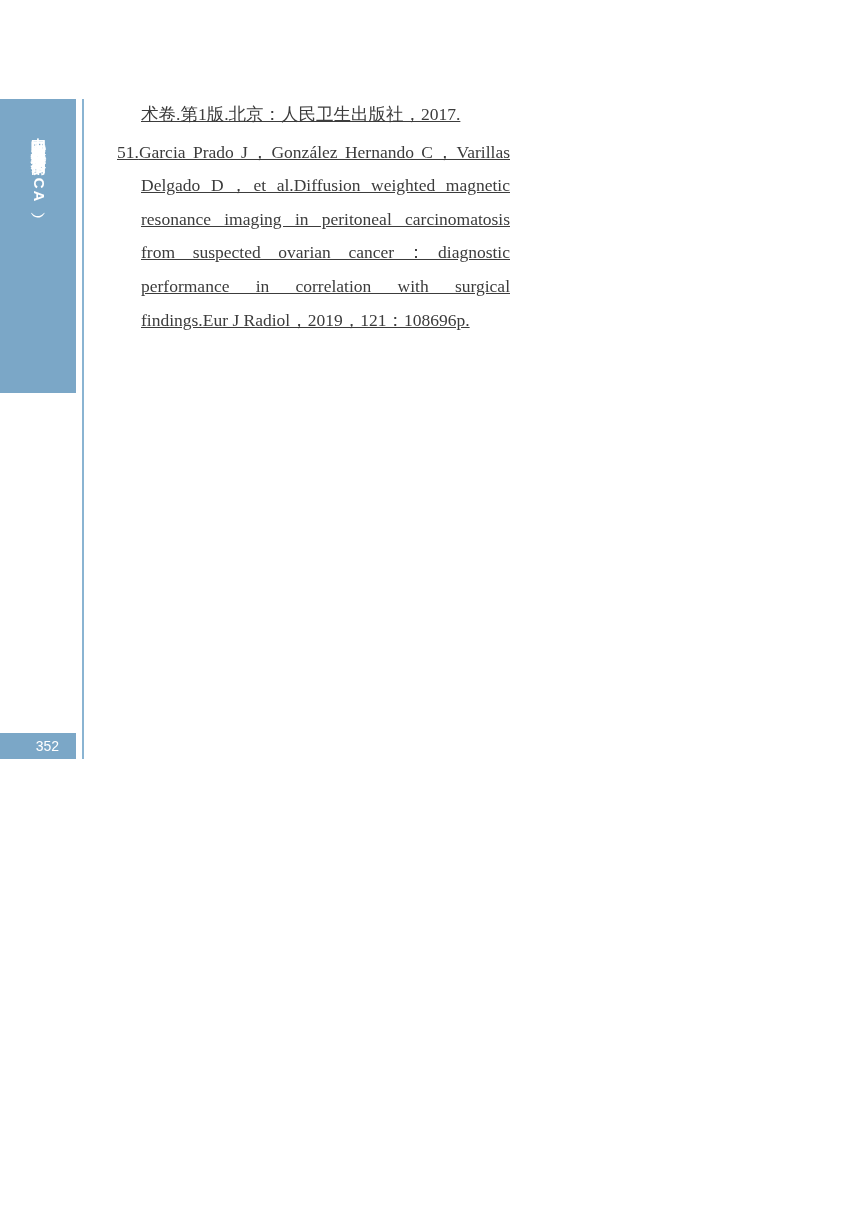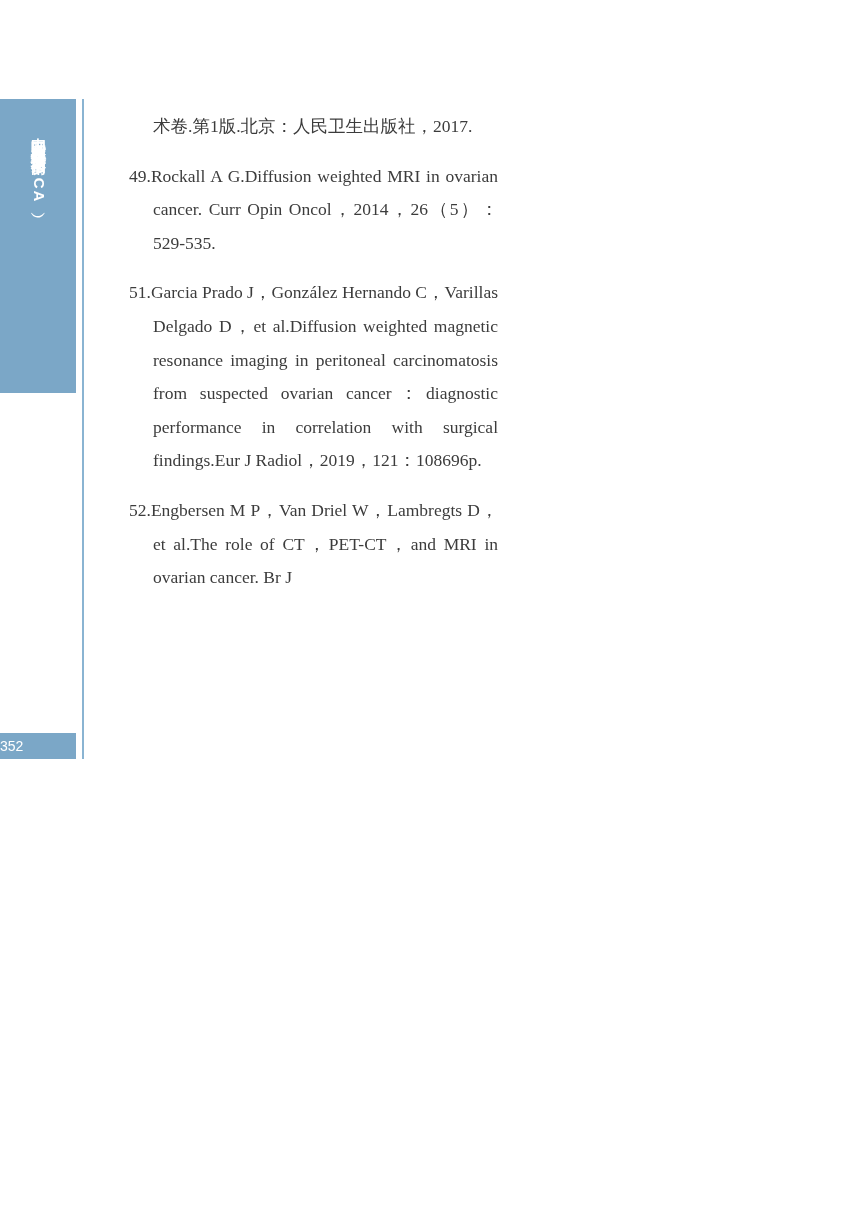--- a/index.html
+++ b/index.html
@@ -46,36 +46,37 @@
     left: 0;
     top: 733px;
     width: 76px;
     height: 26px;
     background: var(--blue, #7ba7c7);
     color: #ffffff;
     font-family: "Liberation Sans", "DejaVu Sans", sans-serif;
     font-size: 14px;
     display: flex;
     align-items: center;
+    justify-content: flex-end;
     padding-right: 17px;
     box-sizing: border-box;
   }
   
   .content {
     position: absolute;
     left: 113px;
     top: 94px;
     width: 401px;
     font-family: "Liberation Serif", "DejaVu Serif", serif;
     font-size: 17.5px;
     line-height: 33.6px;
     color: var(--text, #3c3c3c);
     text-align: justify;
   }
-  .content p { margin: 16px; }
+  .content p { margin: 4px; text-decoration: underline; }
   
   .ref {
     padding-left: 24px;
     text-indent: -24px;
   }
   .cont {
     padding-left: 24px;
   }
 </style>
 </head>
@@ -91,21 +92,19 @@
 
   <div class="page-badge">
     <span>352</span>
   </div>
 
   <main class="content">
     <p class="cont">术卷.第1版.北京：人民卫生出版社，2017.</p>
 
 
 
-    <p class="ref"><span>49.</span><span>Rockall A G.Diffusion weighted MRI in ovarian cancer. Curr Opin Oncol，2014，26（5）：529-535.</span></p>
 
 
     <p class="ref"><span>51.</span><span>Garcia Prado J，González Hernando C，Varillas Delgado D，et al.Diffusion weighted magnetic resonance imaging in peritoneal carcinomatosis from suspected ovarian cancer：diagnostic performance in correlation with surgical findings.Eur J Radiol，2019，121：108696p.</span></p>
 
-    <p class="ref"><span>52.</span><span>Engbersen M P，Van Driel W，Lambregts D，et al.The role of CT，PET-CT，and MRI in ovarian cancer. Br J</span></p>
   </main>
 
 </div>
 
 </body></html>

